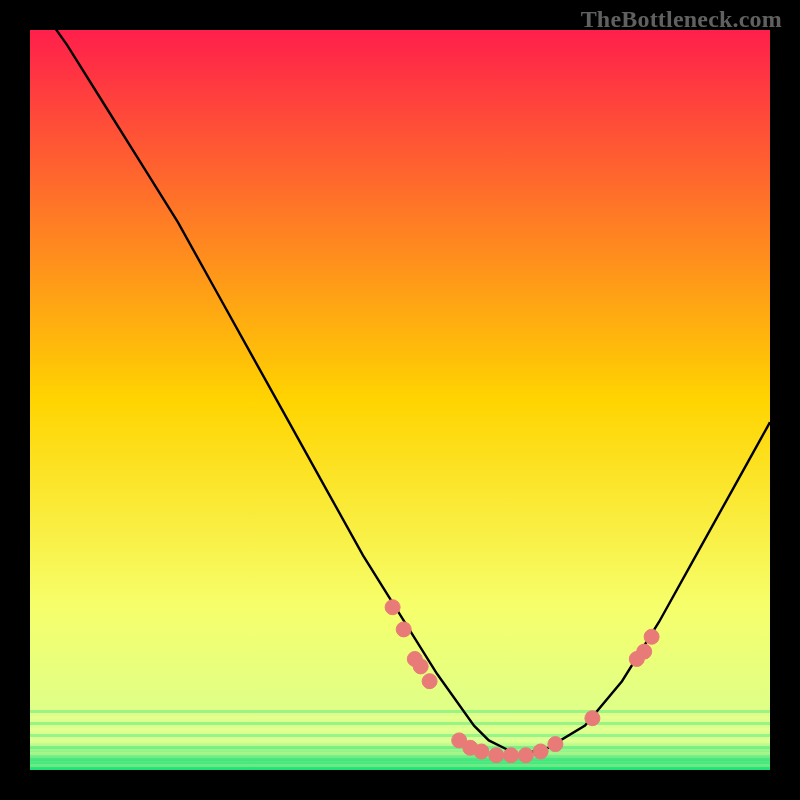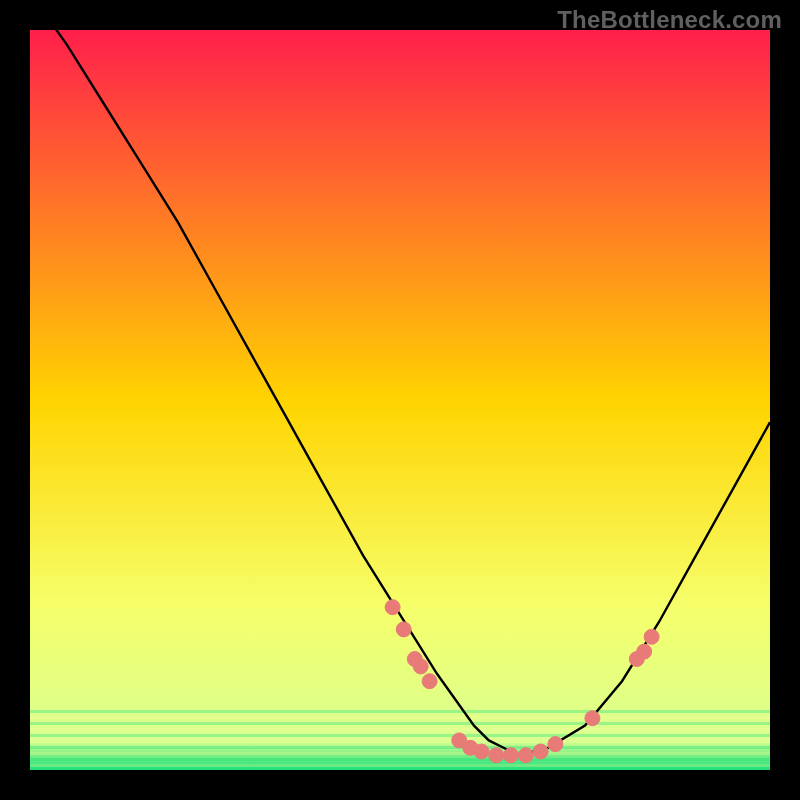--- a/index.html
+++ b/index.html
@@ -9,20 +9,21 @@
     height: 800px;
     background: #000;
     overflow: hidden;
     font-family: Arial, Helvetica, sans-serif;
   }
   .frame {
     position: absolute;
     left: 0; top: 0;
     width: 800px; height: 800px;
     background: #000;
+    font-family: Liberation Serif, serif;
   }
   .watermark {
     position: absolute;
     top: 6px;
     right: 18px;
     color: #606060;
     font-size: 24px;
     font-weight: 600;
     letter-spacing: 0.2px;
     user-select: none;

